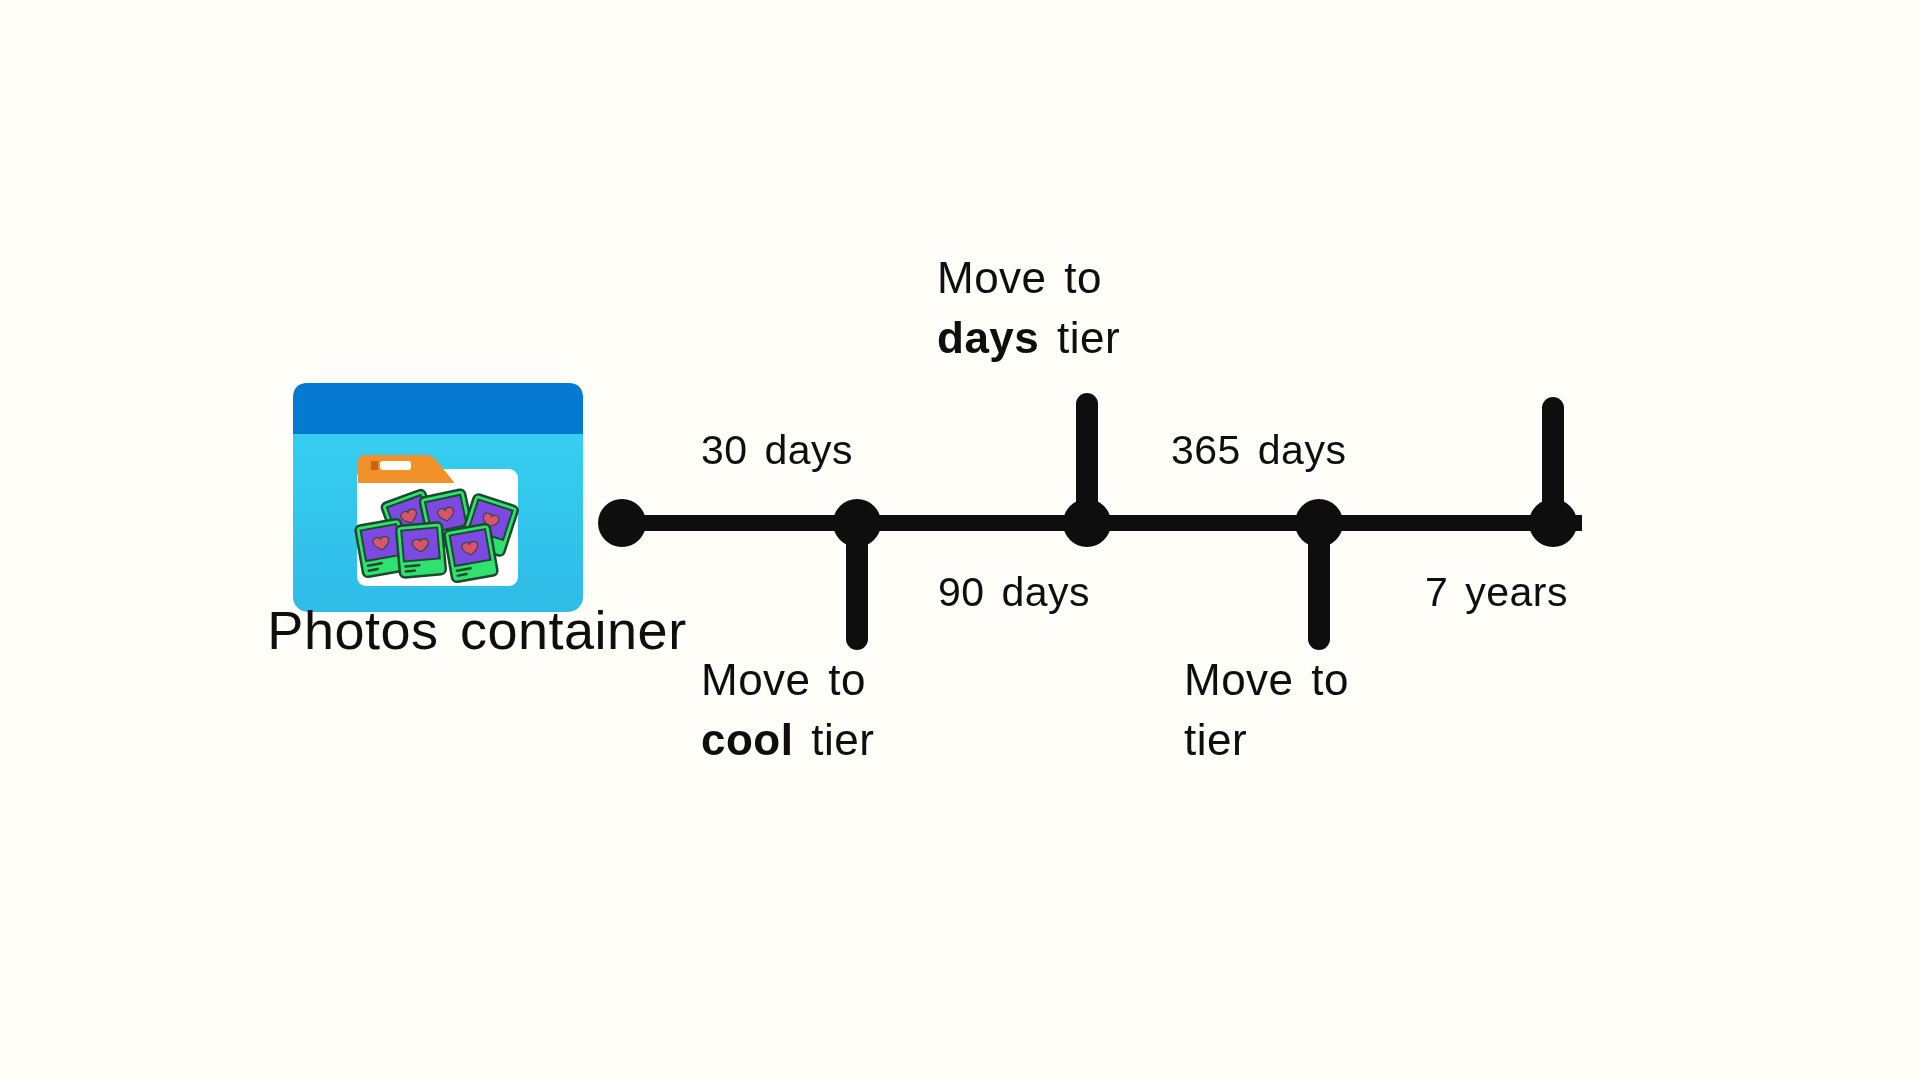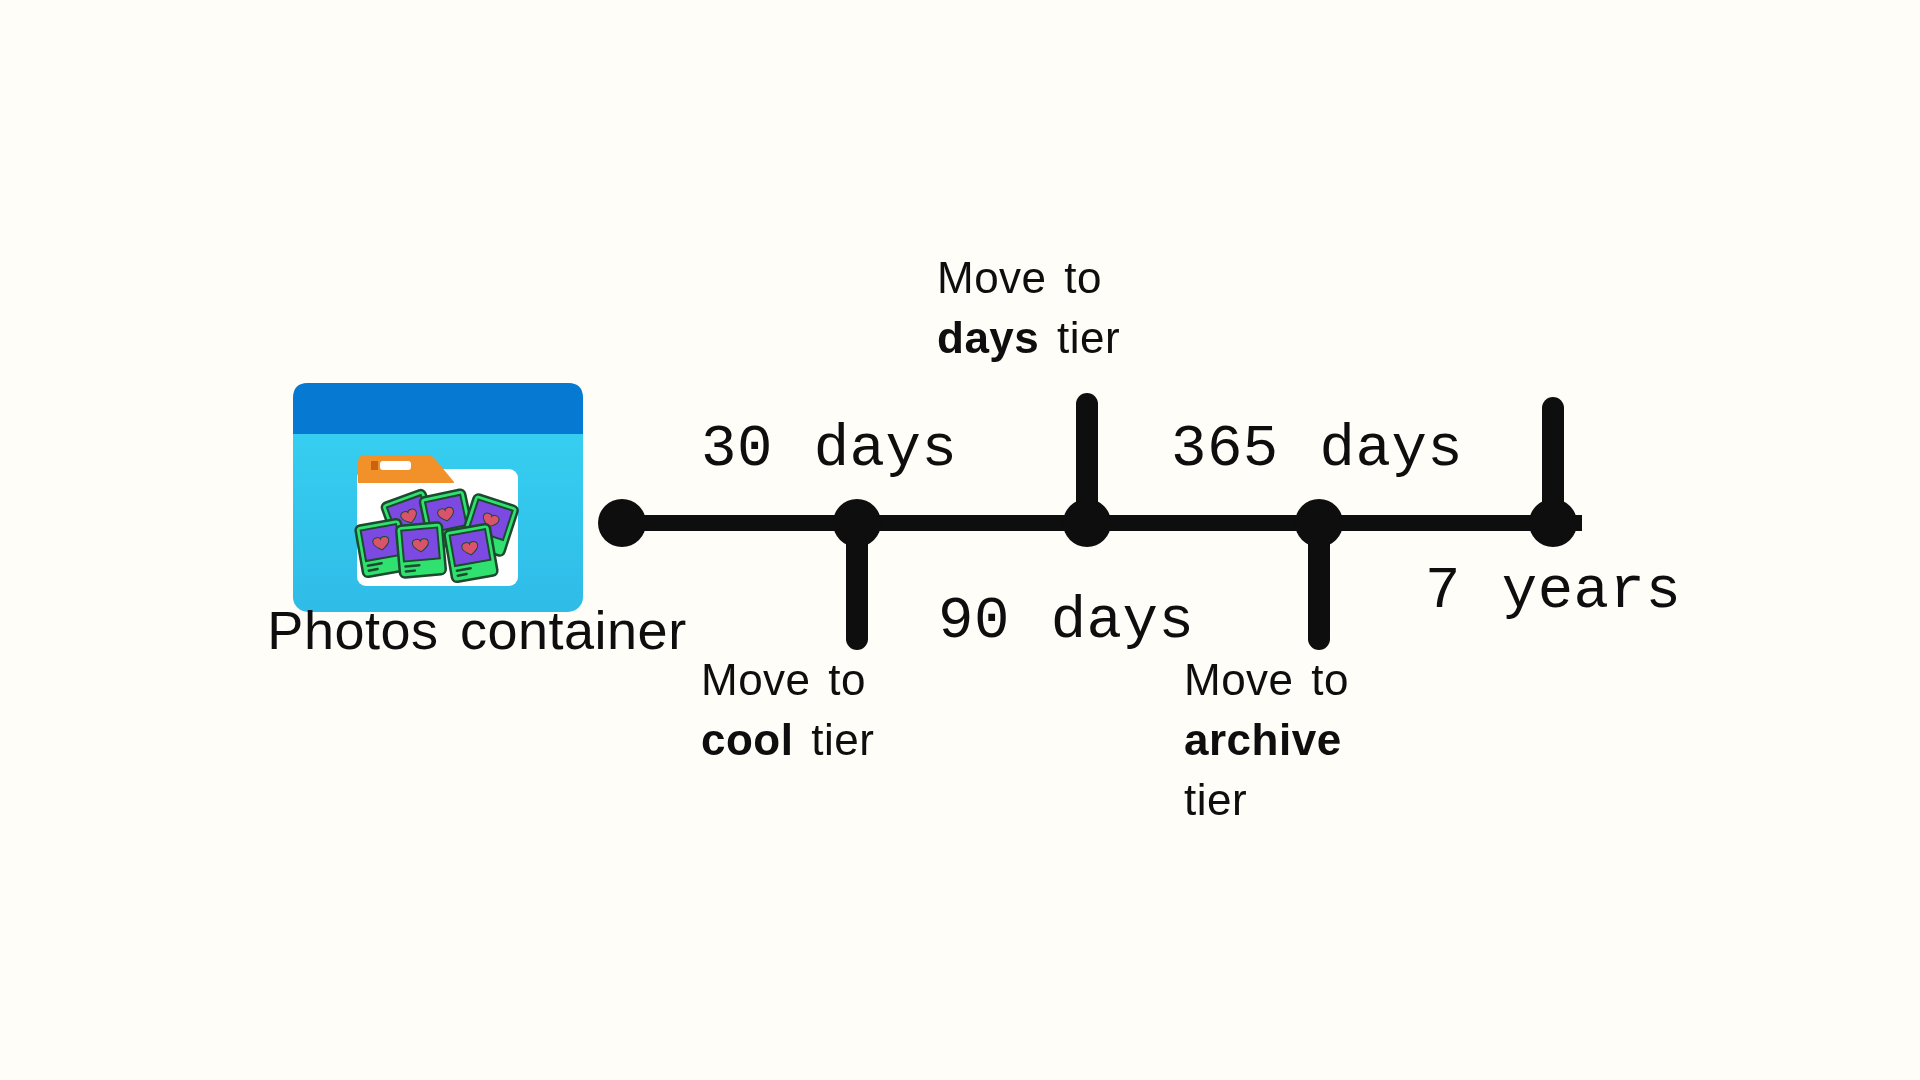--- a/index.html
+++ b/index.html
@@ -27,21 +27,21 @@
   .p-heart{fill:var(--photo-heart,#D9536B);stroke:var(--photo-outline,#1C4A2E);stroke-width:1;}
   .p-dash{stroke:var(--photo-outline,#1C4A2E);stroke-width:2.5;stroke-linecap:round;}
 
   
   .label{
     position:absolute;width:300px;text-align:left;
     color:var(--ink,#0E0E0E);
     font-size:44px;line-height:60px;
     letter-spacing:.5px;word-spacing:5px;white-space:nowrap;
   }
-  .label.time{font-size:59px;font-family:Liberation Mono, monospace;}
+  .label.time{font-size:41px;}
   .label .b{font-weight:700;}
   .caption{
     position:absolute;width:500px;text-align:center;
     color:var(--ink,#0E0E0E);
     font-size:54px;line-height:64px;letter-spacing:.5px;word-spacing:6px;white-space:nowrap;
   }
 </style>
 </head>
 <body>
 
@@ -89,34 +89,33 @@
         <use href="#pol" xlink:href="#pol" transform="translate(89,165)  rotate(-10)"></use>
         <use href="#pol" xlink:href="#pol" transform="translate(128,167) rotate(-5)"></use>
         <use href="#pol" xlink:href="#pol" transform="translate(178,170) rotate(-10)"></use>
       </g>
     </g>
   </svg>
 
   <div class="caption" style="left:227px;top:598px">Photos container</div>
 
   <div class="label time" style="left:701px;top:420px">30 days</div>
-  <div class="label time" style="left:938px;top:592px">90 days</div>
+  <div class="label time" style="left:938px;top:562px">90 days</div>
   <div class="label time" style="left:1171px;top:420px">365 days</div>
   <div class="label time" style="left:1425px;top:562px">7 years</div>
 
   <div class="label" style="left:701px;top:650px">
     <div><span>Move to</span></div>
     <div><span class="b">cool</span><span> tier</span></div>
   </div>
 
   <div class="label" style="left:937px;top:248px">
     <div><span>Move to</span></div>
     <div><span class="b">days</span><span> tier</span></div>
   </div>
 
   <div class="label" style="left:1184px;top:650px">
     <div><span>Move to</span></div>
-    <div><span class="b">archive</span></div>
     <div><span>tier</span></div>
   </div>
 
 
 </div>
 
 </body></html>

